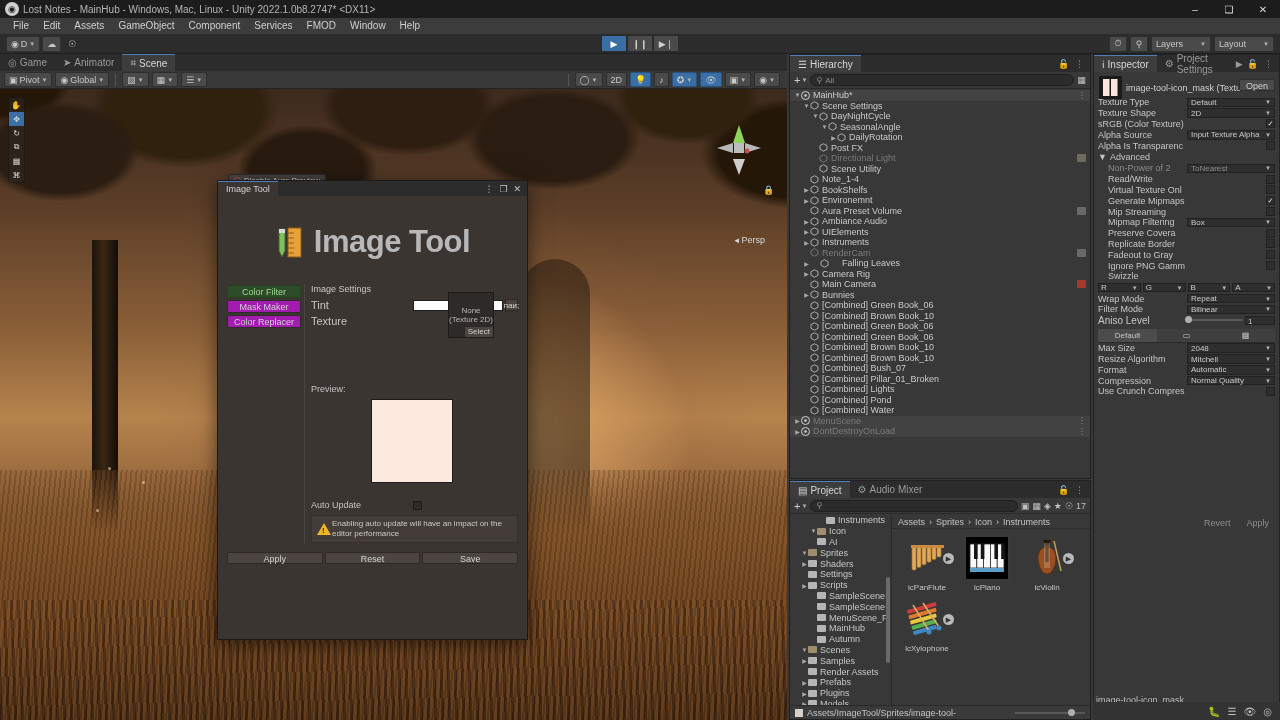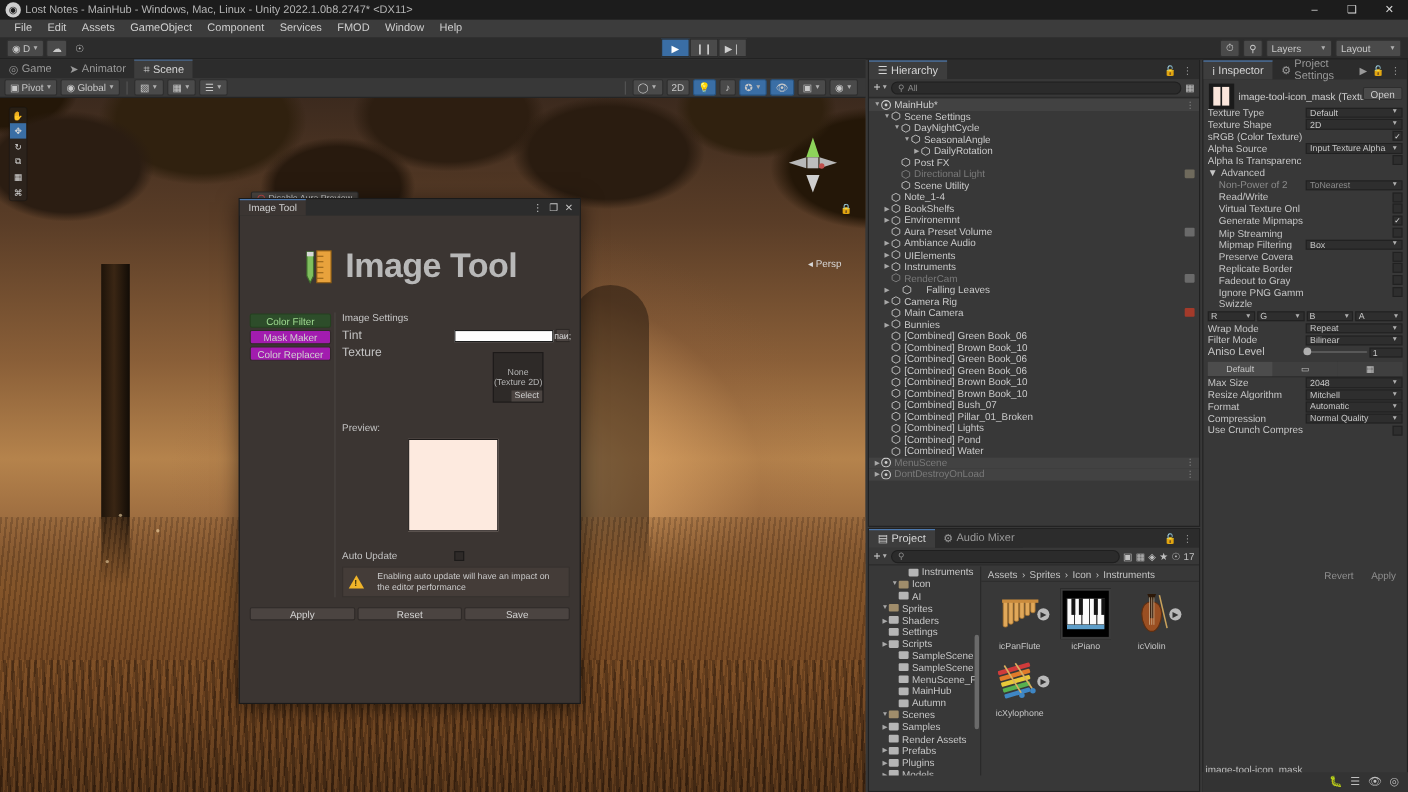--- a/index.html
+++ b/index.html
@@ -164,39 +164,39 @@
   .it-stab.sel { background:#2d4d2a; color:#9ed98f; border-color:#24401f; }
   .it-content { flex:1; border-left:1px solid #4a4442; padding-left:6px; }
   .it-sectlabel { font-size:9px; color:#c8c8c8; margin-bottom:4px; }
   .it-row { display:flex; align-items:center; height:14px; margin-bottom:2px; }
   .it-rowlabel { width:102px; font-size:11px; color:#c3c3c3; }
   .tint-field { flex:1; display:flex; align-items:center; gap:2px; }
   .tint-swatch { flex:1; height:11px; background:#ffffff; border:1px solid #1d1d1d; }
   .eyedrop { width:13px; height:12px; background:#4b4441; border:1px solid #2d2826;
     display:flex; align-items:center; justify-content:center; font-size:8px; color:#d6d6d6; }
   .tex-field {
-    position:absolute; right:24px; top:36px; width:46px; height:46px;
+    position:absolute; right:24px; top:8px; width:46px; height:46px;
     background:#2e2a28; border:1px solid #1d1a19;
     display:flex; flex-direction:column; align-items:center; justify-content:center;
     font-size:8px; color:#b4b4b4; line-height:1.15;
   }
   .tex-select {
     position:absolute; right:0; bottom:0; padding:0 3px; height:10px; line-height:10px;
     background:#4b4441; font-size:8px; color:#cfcfcf;
   }
   .preview-label { font-size:9px; color:#c3c3c3; margin-top:56px; }
   .preview-box {
     width:82px; height:84px; margin:5px auto 0 60px; background:#fdeadf;
     border:1px solid #1d1a19;
   }
   .autorow { display:flex; align-items:center; margin-top:17px; }
   .autolabel { width:102px; font-size:9px; color:#c3c3c3; }
   .checkbox { width:9px; height:9px; background:#2e2a28; border:1px solid #1c1a19; }
   .warnbox {
-    margin-top:5px; display:flex; align-items:center; gap:12px; padding:3px 5px;
+    margin-top:5px; display:flex; align-items:center; gap:1px; padding:3px 5px;
     background:#443c38; border:1px solid #35302d;
   }
   .warn-tri { width:0; height:0; border-left:7px solid transparent; border-right:7px solid transparent;
     border-bottom:12px solid #f0b429; position:relative; flex:none; }
   .warn-tri::after { content:"!"; position:absolute; left:-2px; top:3px; font-size:8px;
     font-weight:bold; color:#3a2d08; }
   .warn-txt { font-size:8px; color:#c9c9c9; line-height:1.25; }
   .it-buttons { display:flex; gap:2px; margin-top:9px; }
   .it-btn {
     flex:1; height:12px; line-height:12px; text-align:center; font-size:9px;
@@ -1218,20 +1218,27 @@
                   <circle cx="22" cy="31" r="2.5" fill="#3e86c4"></circle>
                   <circle cx="32" cy="27" r="2.5" fill="#3e86c4"></circle>
                 </svg>
                 <div class="pj-play">▶</div>
               </div>
               <div class="pj-caption">icXylophone</div>
             </div>
           </div>
       </div>
     </div>
+    <div class="pj-footer">
+      <span style="display:inline-block;width:8px;height:8px;background:#d8cfc8;"></span>
+      <span>Assets/ImageTool/Sprites/image-tool-</span>
+      <div class="pj-zoom">
+        <div class="pj-zoom-knob"></div>
+      </div>
+    </div>
   </div>
 
   <div class="status-txt">image-tool-icon_mask</div>
   <div id="statusbar">
     <span class="sb-ico" style="color:#e0a818;">🐛</span>
     <span class="sb-ico">☰</span>
     <span class="sb-ico">👁</span>
     <span class="sb-ico">◎</span>
   </div>
 </div>

